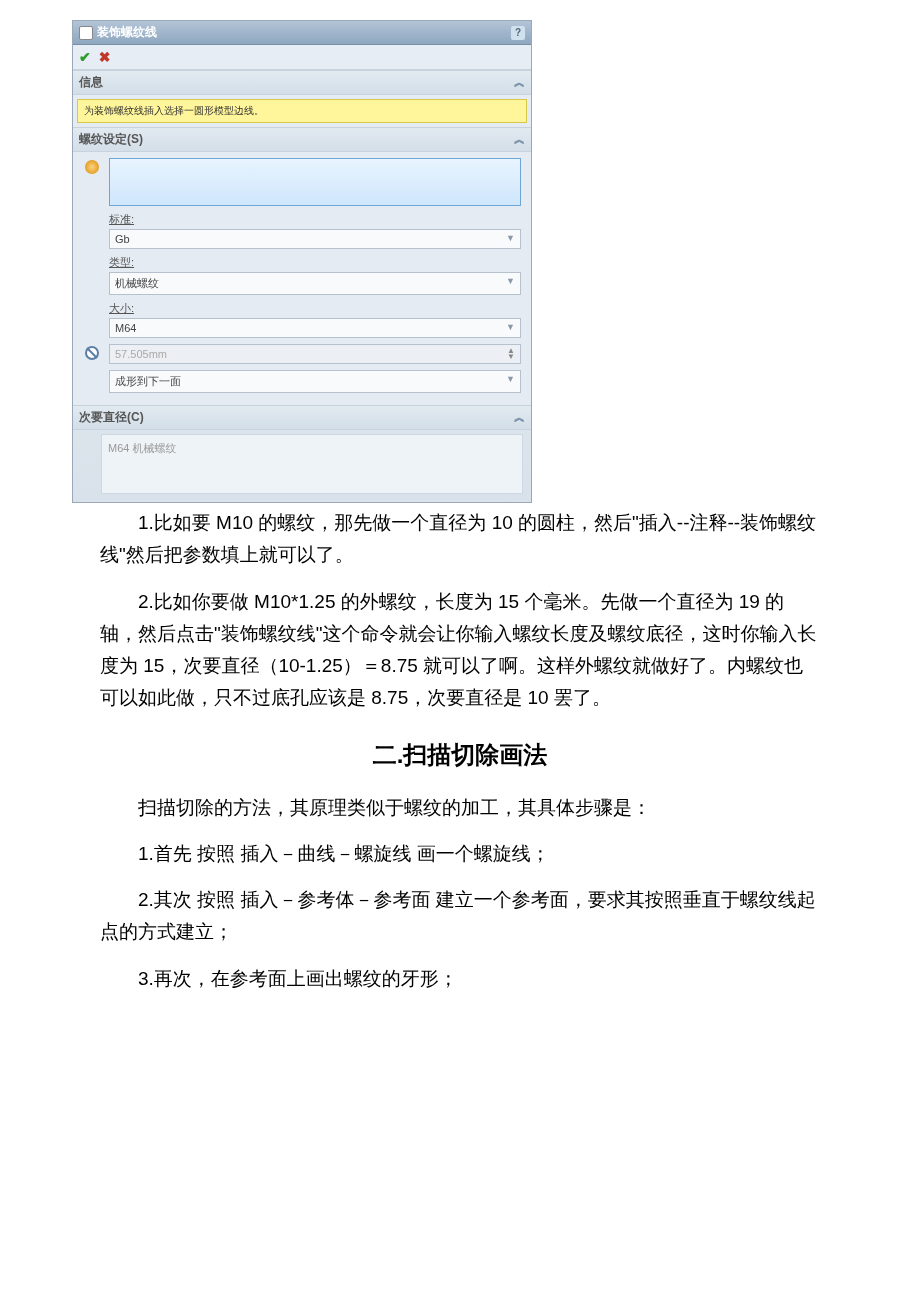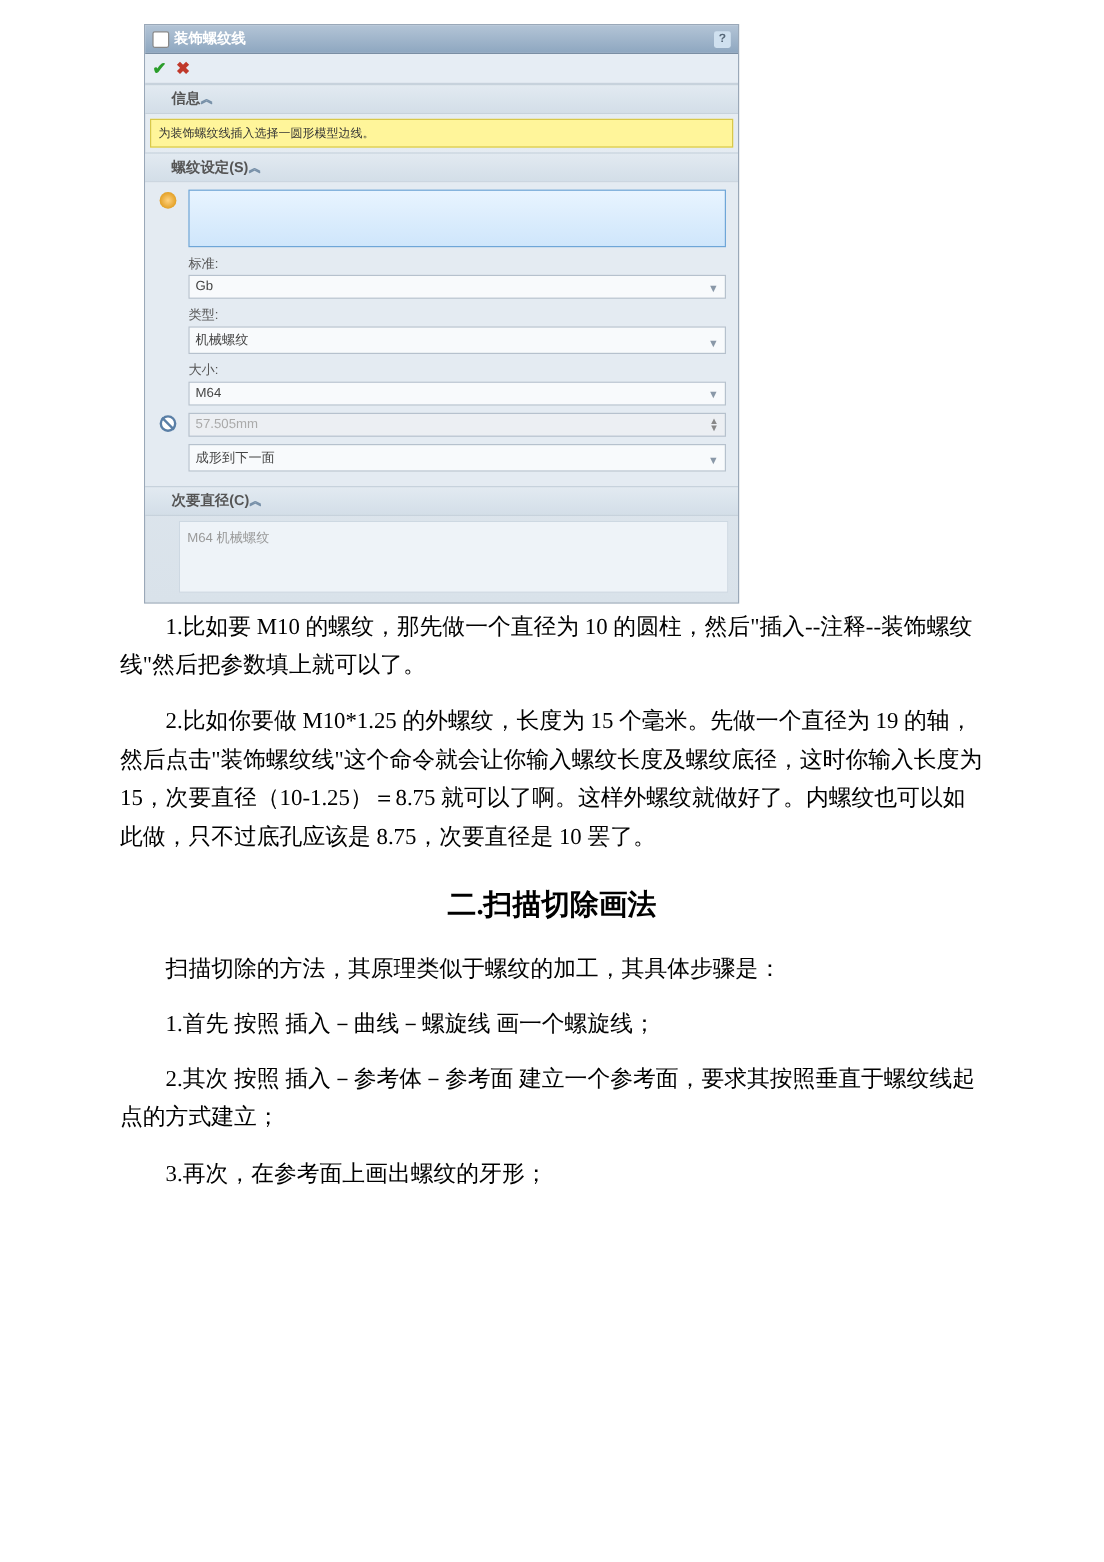--- a/index.html
+++ b/index.html
@@ -3,22 +3,22 @@
   <meta charset="utf-8">
   <style>
     * { box-sizing: border-box; margin: 0; padding: 0; }
     body {
       font-family: "Microsoft YaHei", "SimSun", Arial, sans-serif;
       background: #ffffff;
       width: 920px;
       padding: 20px 0;
     }
     .dialog {
-      width: 496px;
-      margin-left: 120px;
+      width: 460px;
+      margin-left: 72px;
       border: 1px solid #9aa8b8;
       background: linear-gradient(#e8eef4, #d9e2ea);
       font-size: 12px;
       color: #333;
     }
     .dialog-title {
       background: linear-gradient(#b3c4d6, #8ea7c0);
       color: #fff;
       padding: 3px 6px;
       display: flex;
@@ -36,23 +36,23 @@
       border-bottom: 1px solid #c7d2dc;
       display: flex;
       gap: 8px;
     }
     .check-icon { color: #2a9d2a; font-weight: bold; font-size: 14px; cursor: pointer; }
     .x-icon { color: #c0392b; font-weight: bold; font-size: 14px; cursor: pointer; }
     .section-header {
       background: linear-gradient(#e2eaf1, #d3dee8);
       border-top: 1px solid #c7d2dc;
       border-bottom: 1px solid #c7d2dc;
-      padding: 3px 22px;
-      display: flex;
-      justify-content: flex-start;
+      padding: 3px 6px;
+      display: flex;
+      justify-content: space-between;
       align-items: center;
       font-weight: bold;
       color: #555;
     }
     .chevron { color: #7790a8; font-size: 11px; cursor: pointer; }
     .info-box {
       background: #fff59a;
       border: 1px solid #d8c84a;
       margin: 4px;
       padding: 4px 6px;
@@ -62,31 +62,31 @@
     .section-body {
       padding: 6px 10px;
       background: #e4ebf2;
     }
     .row { display: flex; align-items: flex-start; gap: 8px; margin-bottom: 6px; }
     .row-icon { width: 18px; display: flex; justify-content: center; padding-top: 2px; }
     .small-icon-orb { width: 14px; height: 14px; border-radius: 50%; background: radial-gradient(#ffd27f, #d78b00); }
     .small-icon-diam { width: 14px; height: 14px; border-radius: 50%; background: #fff; border: 2px solid #5a7fa6; position: relative; }
     .small-icon-diam::after { content: ""; position: absolute; width: 14px; height: 2px; background: #5a7fa6; top: 4px; left: -2px; transform: rotate(45deg); }
     .field-col { flex: 1; }
-    .field-label { font-size: 11px; color: #555; margin-bottom: 2px; }
+    .field-label { font-size: 11px; color: #555; margin-bottom: 2px; text-decoration: underline; }
     .select-box, .text-input, .spinner-box {
       width: 100%;
       background: #f8fafc;
       border: 1px solid #b6c1cd;
       padding: 3px 5px;
       font-size: 11px;
       color: #444;
       display: flex;
       justify-content: space-between;
-      align-items: flex-end;
+      align-items: flex-start;
     }
     .select-arrow { color: #8a98a8; font-size: 9px; }
     .spinner-ctrl { display: flex; flex-direction: column; line-height: 6px; font-size: 8px; color: #888; }
     .big-select-area {
       width: 100%;
       height: 48px;
       background: linear-gradient(#e8f4ff, #cfe6fb);
       border: 1px solid #6ea6d8;
     }
     .disabled { background: #eceff3; color: #aaa; }
@@ -97,21 +97,21 @@
       padding: 6px;
       min-height: 60px;
       font-size: 11px;
       color: #999;
     }
     .body-text {
       font-size: 19px;
       line-height: 1.7;
       color: #000;
       padding: 4px 100px 0 100px;
-      font-family: Liberation Serif, serif;
+      font-family: Liberation Sans, sans-serif;
       position: relative;
       z-index: 1;
     }
     .body-text p { margin-bottom: 14px; text-indent: 2em; }
     .body-text h2 {
       text-align: center;
       font-size: 24px;
       font-weight: bold;
       margin: 20px 0 16px 0;
       text-indent: 0;

